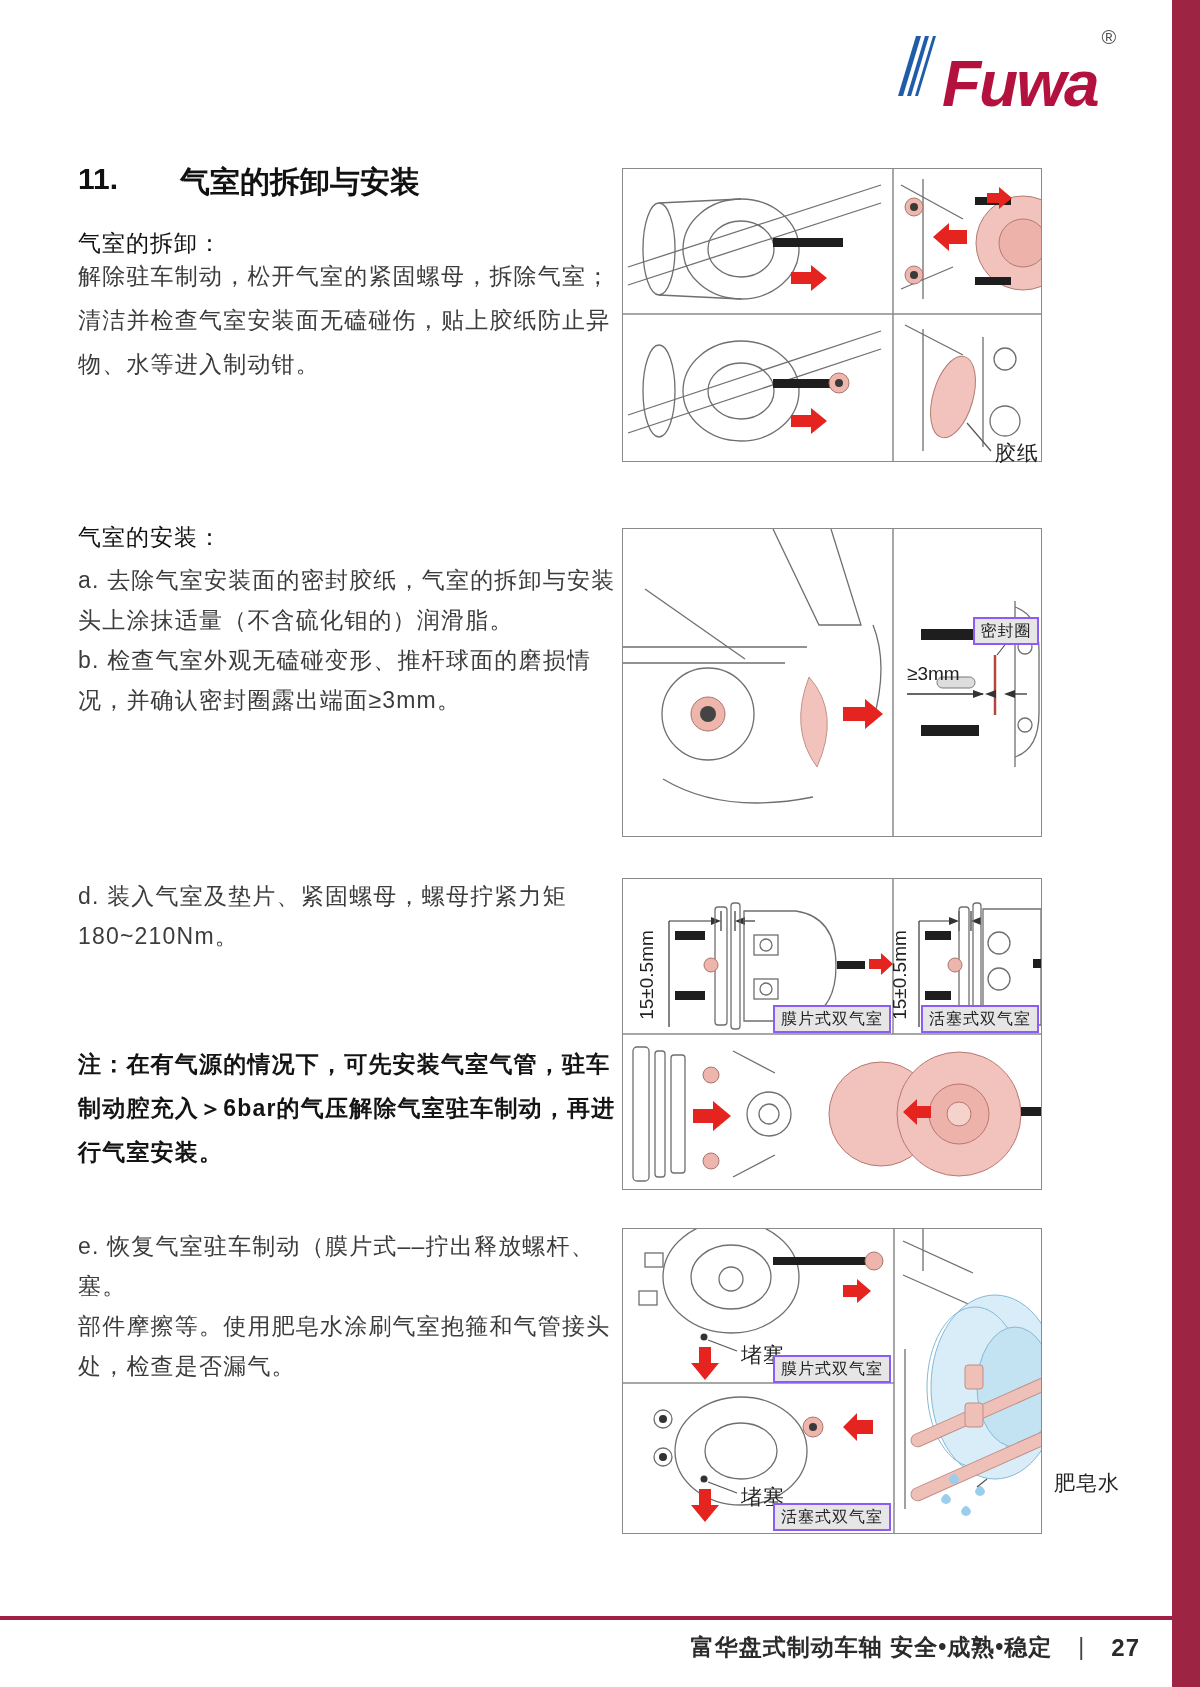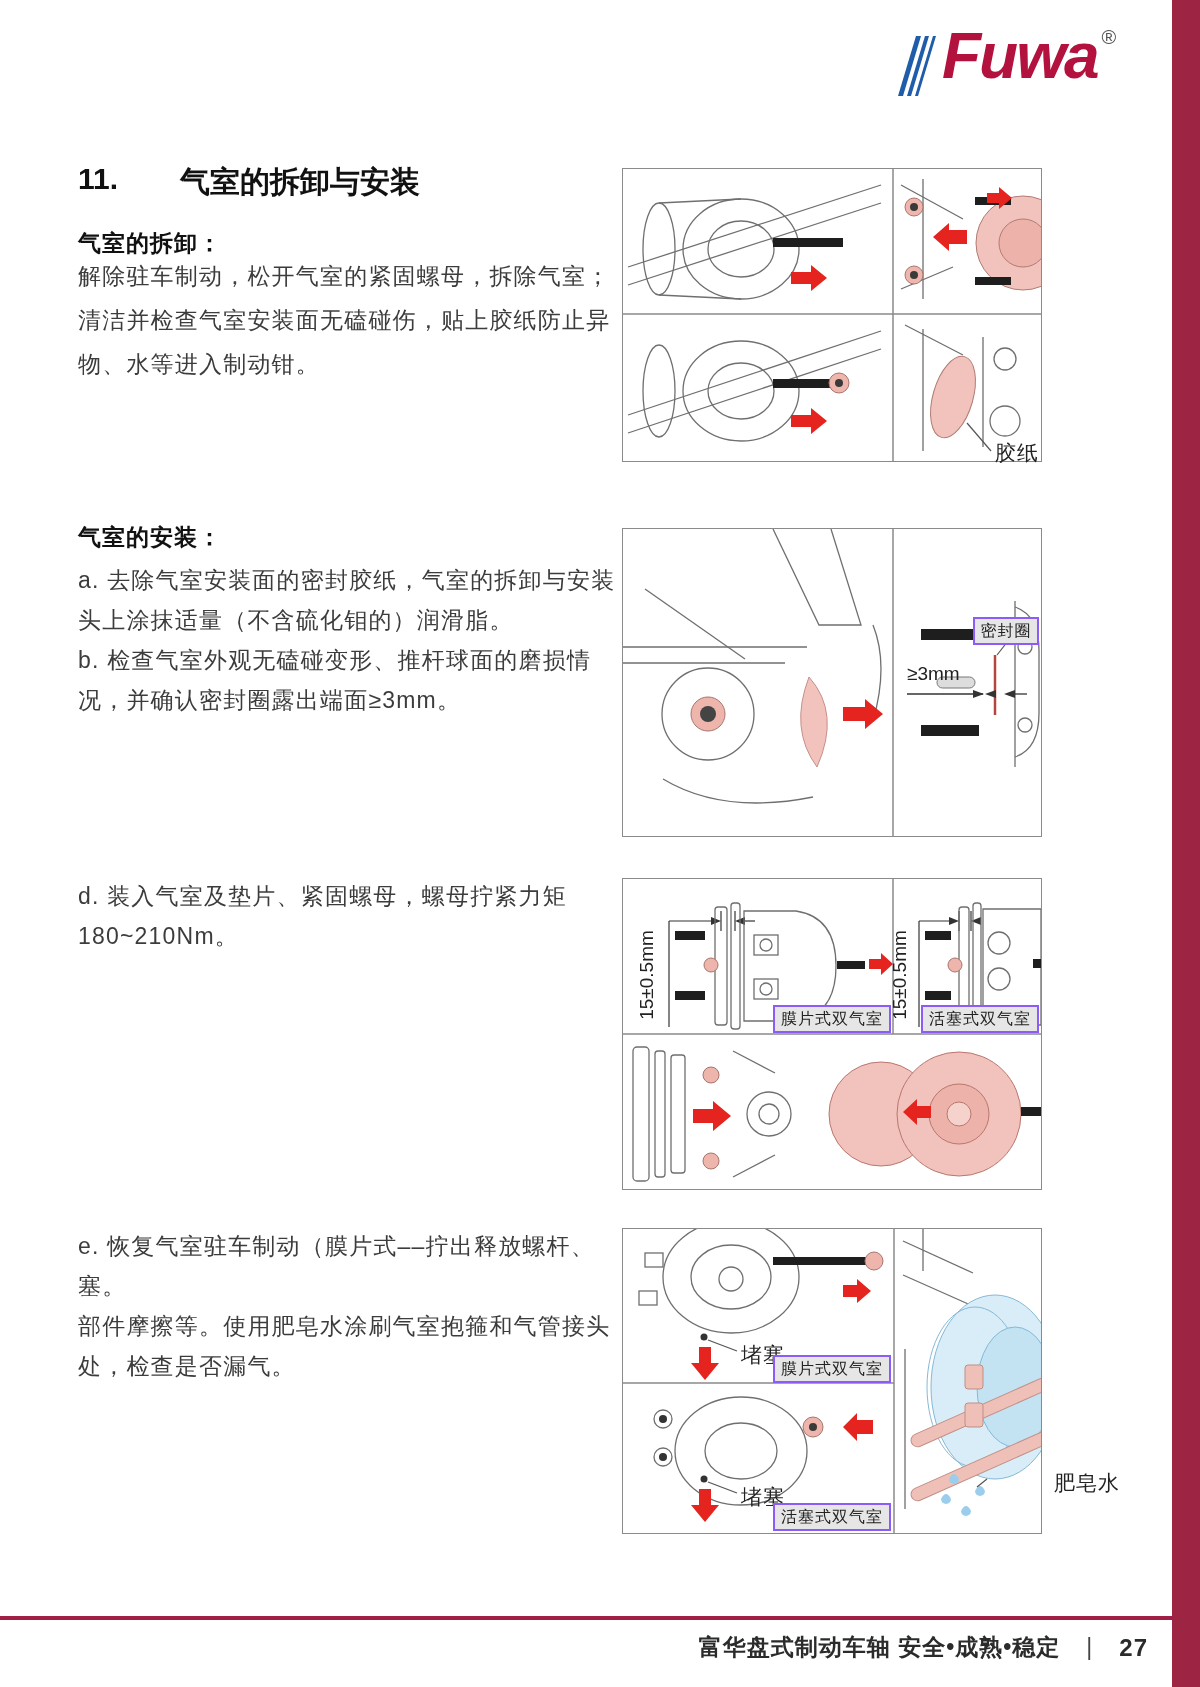--- a/index.html
+++ b/index.html
@@ -4,43 +4,43 @@
 <style>
   html,body{margin:0;padding:0;background:#fff;}
   .page{position:relative;width:1200px;height:1687px;background:#ffffff;
         font-family:"Liberation Sans","DejaVu Sans",sans-serif;overflow:hidden;}
   
   .edge-bar{position:absolute;left:1172px;top:0;width:28px;height:1687px;background:#9e2444;}
   
   .logo{position:absolute;left:896px;top:24px;display:flex;align-items:flex-start;}
   .logo .stripes{margin-top:10px;margin-right:6px;}
   .logo .word{font-size:64px;font-weight:bold;font-style:italic;color:#b3123e;
-              letter-spacing:-2px;line-height:1;}
+              letter-spacing:-2px;line-height:1;margin-top:28px;}
   .logo .reg{font-size:20px;color:#555;margin-left:4px;margin-top:2px;font-style:normal;}
   
   .title-row{position:absolute;left:78px;top:162px;font-size:30px;font-weight:bold;color:#111;
              display:flex;}
   .title-row .idx{margin-right:62px;}
-  .h2{position:absolute;left:78px;font-size:23px;font-weight:bold;color:#111;letter-spacing:1px;}
+  .h2{position:absolute;left:78px;font-size:23px;font-weight:normal;color:#111;letter-spacing:1px;}
   .para{position:absolute;left:78px;font-size:23px;color:#3c3c3c;letter-spacing:1.2px;white-space:nowrap;}
   .para div{height:44px;line-height:44px;}
   .para.tight div{height:40px;line-height:40px;}
   .para.bold{font-weight:bold;color:#141414;}
   
   .fig{position:absolute;left:622px;width:418px;border:1.5px solid #8a8a8a;background:#fff;box-sizing:content-box;}
   .fig svg{display:block;}
   .fig-note{position:absolute;font-size:21px;color:#222;letter-spacing:1px;white-space:nowrap;}
   .fig-tag{position:absolute;font-size:16px;color:#222;background:#e6e6e6;border:2px solid #8b5cf6;
            height:24px;line-height:24px;text-align:center;width:114px;letter-spacing:1px;white-space:nowrap;}
   .dim{position:absolute;font-size:19px;color:#222;white-space:nowrap;}
   .dim-v{position:absolute;font-size:19px;color:#222;width:110px;text-align:center;
          transform:rotate(-90deg);white-space:nowrap;}
   
   .footer-line{position:absolute;left:0;top:1616px;width:1174px;height:4px;background:#a01f44;}
-  .footer{position:absolute;right:52px;top:1632px;display:flex;align-items:center;
+  .footer{position:absolute;right:60px;top:1632px;display:flex;align-items:center;
           font-size:23px;font-weight:bold;color:#2b2b2b;letter-spacing:1px;white-space:nowrap;}
   .footer .sep{margin:0 26px;font-weight:normal;color:#444;}
   .footer .pg{font-size:24px;}
 </style>
 </head>
 <body>
 
 <div class="page">
 
   <div class="edge-bar"></div>
@@ -73,20 +73,25 @@
     <div>头上涂抹适量（不含硫化钼的）润滑脂。</div>
     <div>b. 检查气室外观无磕碰变形、推杆球面的磨损情</div>
     <div>况，并确认密封圈露出端面≥3mm。</div>
   </div>
 
   <div class="para tight" style="top:876px;">
     <div>d. 装入气室及垫片、紧固螺母，螺母拧紧力矩</div>
     <div>180~210Nm。</div>
   </div>
 
+  <div class="para bold" style="top:1042px;">
+    <div>注：在有气源的情况下，可先安装气室气管，驻车</div>
+    <div>制动腔充入＞6bar的气压解除气室驻车制动，再进</div>
+    <div>行气室安装。</div>
+  </div>
 
   <div class="para tight" style="top:1226px;">
     <div>e. 恢复气室驻车制动（膜片式––拧出释放螺杆、</div>
     <div>塞。</div>
     <div>部件摩擦等。使用肥皂水涂刷气室抱箍和气管接头</div>
     <div>处，检查是否漏气。</div>
   </div>
 
   <div class="fig" style="top:168px;height:292px;">
     <svg width="418" height="292" viewBox="0 0 418 292">

